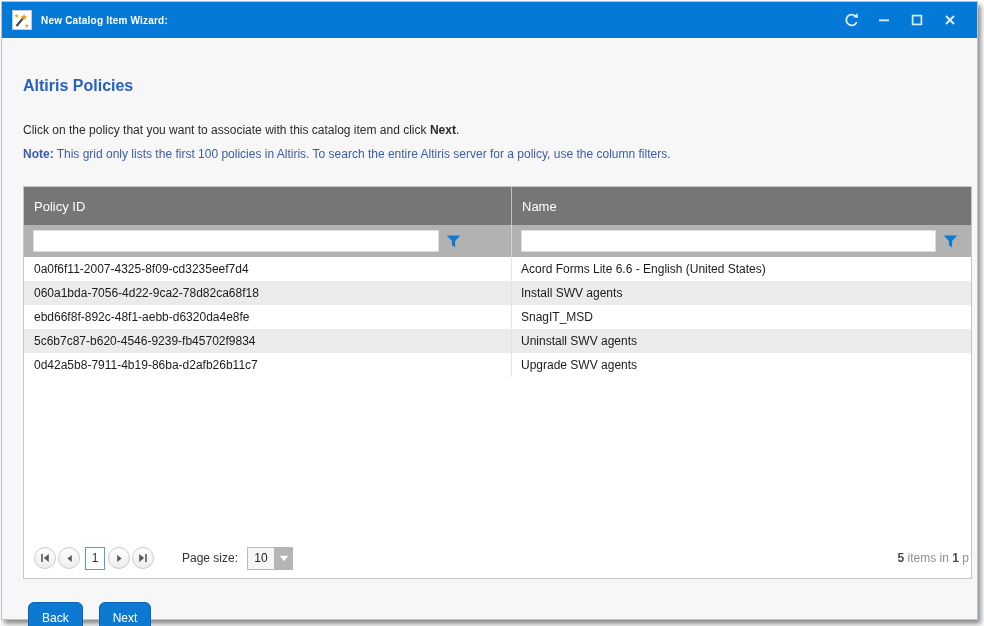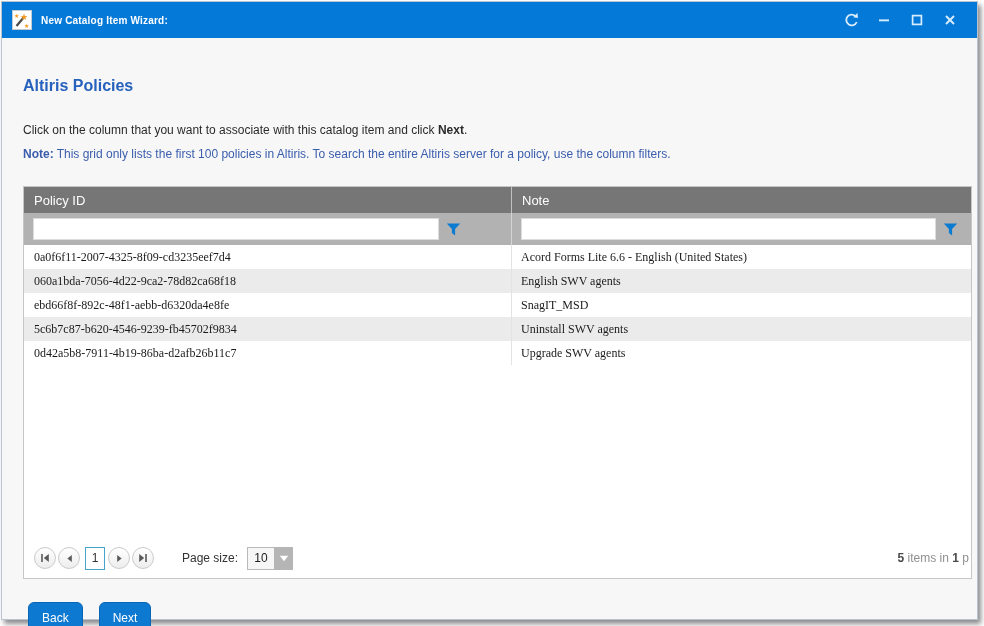--- a/index.html
+++ b/index.html
@@ -14,34 +14,34 @@
   .ctrl{width:18px;height:18px;display:flex;align-items:center;justify-content:center;cursor:pointer;}
   
   .content{position:relative;height:579px;margin-top:19px;}
   .page-title{position:absolute;left:21px;top:20px;margin:0;font-size:16px;font-weight:bold;color:#2561bd;}
   .instruction{position:absolute;left:21px;top:66px;margin:0;font-size:12px;color:#2b2b2b;}
   .note{position:absolute;left:21px;top:90px;margin:0;font-size:12px;color:#3a5dad;}
   .note b{margin-right:3px;}
   
   .grid{position:absolute;left:21px;top:129px;width:949px;height:393px;border:1px solid #c6c6c6;
     background:#fff;display:flex;flex-direction:column;box-sizing:border-box;}
-  .grid-header{height:26px;background:#767676;display:flex;flex:none;text-align:right;}
+  .grid-header{height:38px;background:#767676;display:flex;flex:none;text-align:right;}
   .hcell{color:#fff;font-size:13px;display:flex;align-items:center;padding-left:10px;box-sizing:border-box;}
   .col1{width:487px;flex:none;}
   .col2{flex:1;}
   .grid-header .col2{border-left:1px solid rgba(255,255,255,.55);}
   .filter-row{height:32px;background:#b2b2b2;display:flex;flex:none;}
   .fcell{display:flex;align-items:center;padding-left:9px;box-sizing:border-box;}
   .filter-row .col2{border-left:1px solid rgba(255,255,255,.45);}
   .filter-input{height:20px;border:1px solid #dcdcdc;background:#fff;padding:0 4px;font-size:12px;outline:none;}
   .filter-row .col1 .filter-input{width:396px;}
   .filter-row .col2 .filter-input{width:405px;}
   .funnel{margin-left:7px;display:flex;cursor:pointer;}
   .grid-body{flex:none;}
-  .grid-row{height:24px;display:flex;font-size:12px;color:#1b1b1b;cursor:pointer;font-family:Liberation Serif, serif;}
+  .grid-row{height:24px;display:flex;font-size:12px;color:#1b1b1b;cursor:pointer;}
   .grid-row:nth-child(even){background:#ebebeb;}
   .cell{display:flex;align-items:center;padding-left:10px;box-sizing:border-box;overflow:hidden;white-space:nowrap;}
   .grid-row .col2{border-left:1px solid #e3e3e3;padding-left:9px;}
   
   .pager{margin-top:auto;height:36px;display:flex;align-items:center;padding:0 2px 2px 10px;font-size:12px;flex:none;}
   .pg-btn{width:22px;height:22px;border-radius:50%;border:1px solid #cbcbcb;background:linear-gradient(#fff,#ededed);
     display:flex;align-items:center;justify-content:center;margin-right:2px;cursor:pointer;box-sizing:border-box;}
   .page-box{width:20px;height:23px;border:1px solid #46a5cb;background:#fff;display:flex;align-items:center;
     justify-content:center;margin:0 3px;color:#333;cursor:pointer;box-sizing:border-box;}
   .size-label{margin-left:26px;color:#333;}
@@ -95,29 +95,29 @@
           <line x1="12" y1="4" x2="4" y2="12" stroke="#d8edfc" stroke-width="1.9"></line>
         </svg>
       </span>
     </div>
   </div>
 
   <div class="content">
 
     <h1 class="page-title">Altiris Policies</h1>
 
-    <p class="instruction"><span>Click on the column that you want to associate with this catalog item and click </span><b>Next</b><span>.</span></p>
+    <p class="instruction"><span>Click on the policy that you want to associate with this catalog item and click </span><b>Next</b><span>.</span></p>
 
     <p class="note"><b>Note:</b><span>This grid only lists the first 100 policies in Altiris. To search the entire Altiris server for a policy, use the column filters.</span></p>
 
     <div class="grid">
 
       <div class="grid-header">
         <div class="hcell col1">Policy ID</div>
-        <div class="hcell col2">Note</div>
+        <div class="hcell col2">Name</div>
       </div>
 
       <div class="filter-row">
         <div class="fcell col1">
           <input class="filter-input" type="text" value="" style="">
           <span class="funnel">
             <svg viewBox="0 0 15 13" width="15" height="13">
                 <path d="M0.8 0.6h13.4L9.1 6v6.4L5.9 9.9V6z" fill="#0b7ad1"></path>
               </svg>
           </span>
@@ -133,21 +133,21 @@
       </div>
 
       <div class="grid-body">
   <div class="grid-row">
     <div class="cell col1">0a0f6f11-2007-4325-8f09-cd3235eef7d4</div>
     <div class="cell col2">Acord Forms Lite 6.6 - English (United States)</div>
   </div>
 
   <div class="grid-row">
     <div class="cell col1">060a1bda-7056-4d22-9ca2-78d82ca68f18</div>
-    <div class="cell col2">English SWV agents</div>
+    <div class="cell col2">Install SWV agents</div>
   </div>
 
   <div class="grid-row">
     <div class="cell col1">ebd66f8f-892c-48f1-aebb-d6320da4e8fe</div>
     <div class="cell col2">SnagIT_MSD</div>
   </div>
 
   <div class="grid-row">
     <div class="cell col1">5c6b7c87-b620-4546-9239-fb45702f9834</div>
     <div class="cell col2">Uninstall SWV agents</div>

